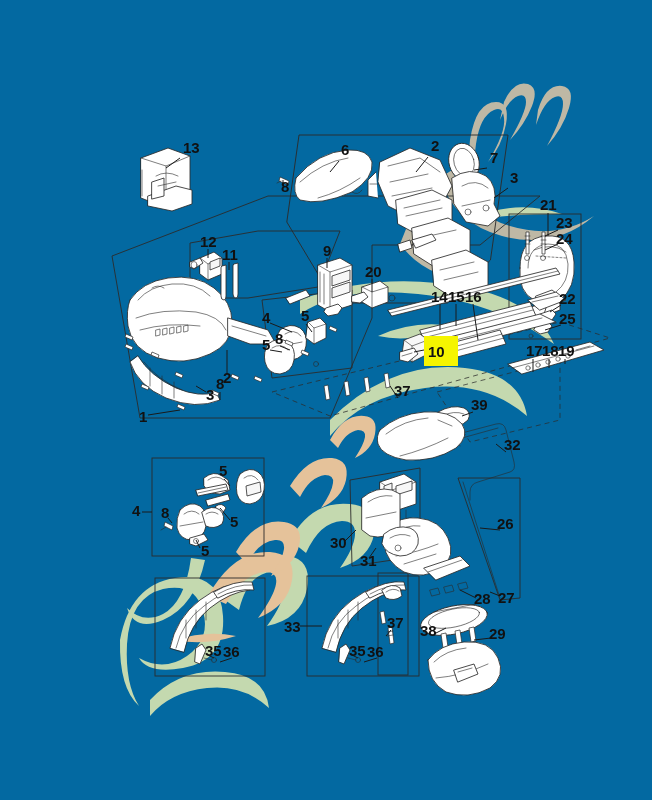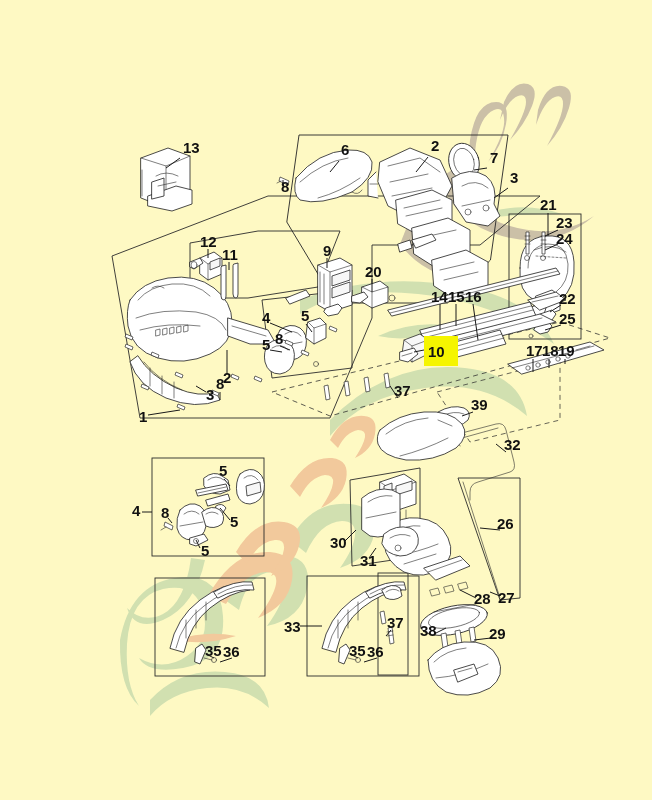--- a/index.html
+++ b/index.html
@@ -8,21 +8,21 @@
     padding: 0;
     background: #ffffff;
   }
   body {
     font-family: "Liberation Sans", sans-serif;
   }
   #page {
     position: relative;
     width: 652px;
     height: 800px;
-    background: #fef9c3;
+    background: #0369a1;
     overflow: hidden;
   }
   #diagram-svg {
     position: absolute;
     left: 0;
     top: 0;
     width: 652px;
     height: 800px;
   }
   .callout {

